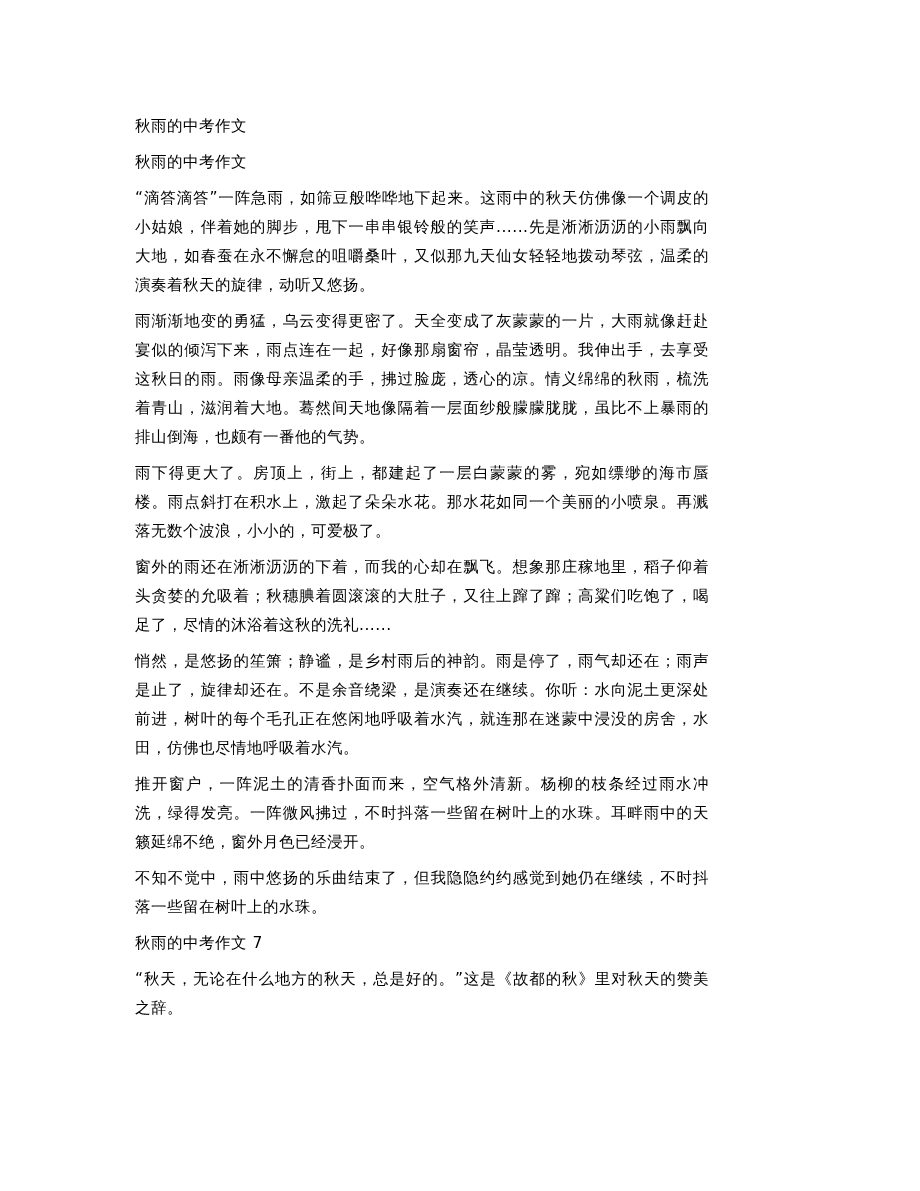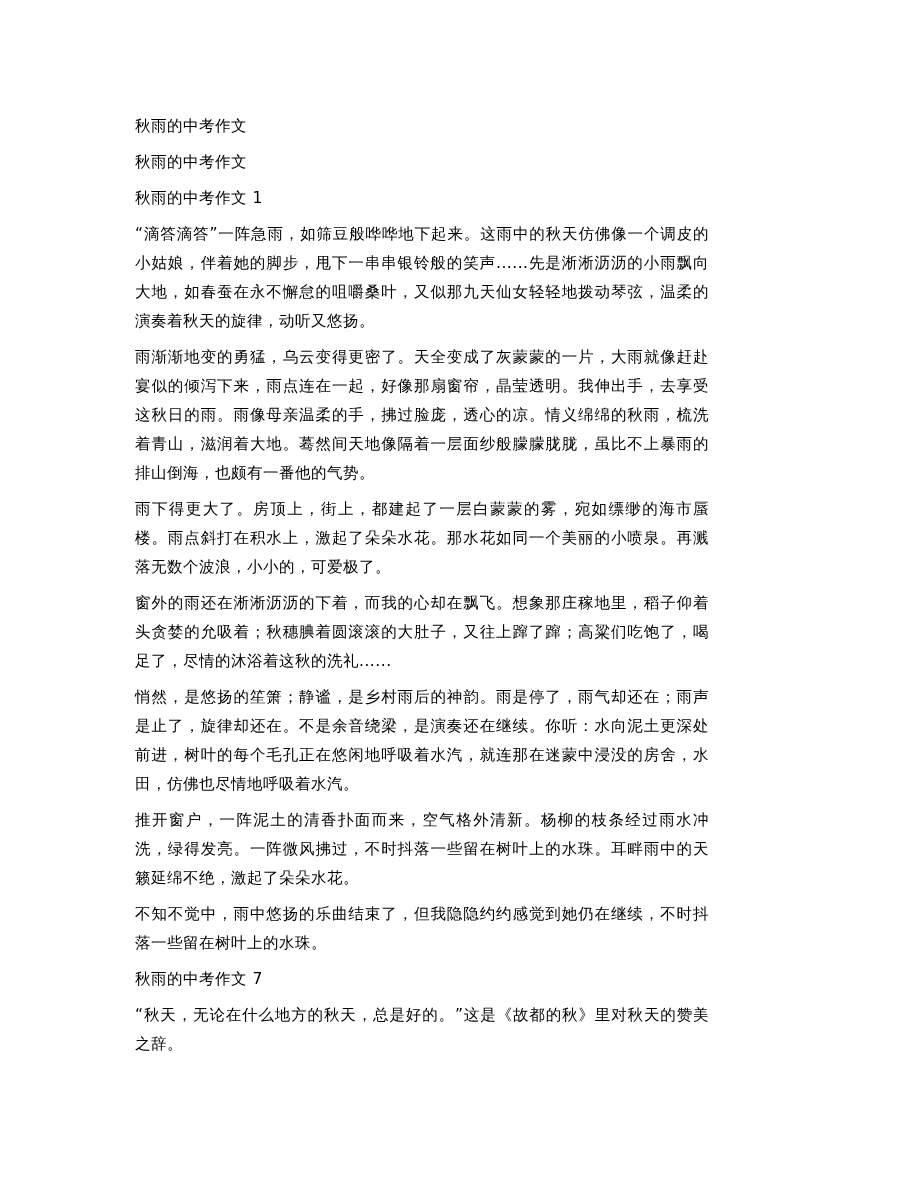--- a/index.html
+++ b/index.html
@@ -39,32 +39,31 @@
 </style>
 </head>
 <body>
 
 <div class="page">
   <h1 class="doc-title">秋雨的中考作文</h1>
 
   <p class="para">秋雨的中考作文</p>
 
 
-  <p class="section-heading">秋雨的中考作文 1</p>
 
   <p class="para">“滴答滴答”一阵急雨，如筛豆般哗哗地下起来。这雨中的秋天仿佛像一个调皮的小姑娘，伴着她的脚步，甩下一串串银铃般的笑声......先是淅淅沥沥的小雨飘向大地，如春蚕在永不懈怠的咀嚼桑叶，又似那九天仙女轻轻地拨动琴弦，温柔的演奏着秋天的旋律，动听又悠扬。</p>
 
   <p class="para">雨渐渐地变的勇猛，乌云变得更密了。天全变成了灰蒙蒙的一片，大雨就像赶赴宴似的倾泻下来，雨点连在一起，好像那扇窗帘，晶莹透明。我伸出手，去享受这秋日的雨。雨像母亲温柔的手，拂过脸庞，透心的凉。情义绵绵的秋雨，梳洗着青山，滋润着大地。蓦然间天地像隔着一层面纱般朦朦胧胧，虽比不上暴雨的排山倒海，也颇有一番他的气势。</p>
 
   <p class="para">雨下得更大了。房顶上，街上，都建起了一层白蒙蒙的雾，宛如缥缈的海市蜃楼。雨点斜打在积水上，激起了朵朵水花。那水花如同一个美丽的小喷泉。再溅落无数个波浪，小小的，可爱极了。</p>
 
   <p class="para">窗外的雨还在淅淅沥沥的下着，而我的心却在飘飞。想象那庄稼地里，稻子仰着头贪婪的允吸着；秋穗腆着圆滚滚的大肚子，又往上蹿了蹿；高粱们吃饱了，喝足了，尽情的沐浴着这秋的洗礼......</p>
 
   <p class="para">悄然，是悠扬的笙箫；静谧，是乡村雨后的神韵。雨是停了，雨气却还在；雨声是止了，旋律却还在。不是余音绕梁，是演奏还在继续。你听：水向泥土更深处前进，树叶的每个毛孔正在悠闲地呼吸着水汽，就连那在迷蒙中浸没的房舍，水田，仿佛也尽情地呼吸着水汽。</p>
 
-  <p class="para">推开窗户，一阵泥土的清香扑面而来，空气格外清新。杨柳的枝条经过雨水冲洗，绿得发亮。一阵微风拂过，不时抖落一些留在树叶上的水珠。耳畔雨中的天籁延绵不绝，激起了朵朵水花。</p>
+  <p class="para">推开窗户，一阵泥土的清香扑面而来，空气格外清新。杨柳的枝条经过雨水冲洗，绿得发亮。一阵微风拂过，不时抖落一些留在树叶上的水珠。耳畔雨中的天籁延绵不绝，窗外月色已经浸开。</p>
 
   <p class="para">不知不觉中，雨中悠扬的乐曲结束了，但我隐隐约约感觉到她仍在继续，不时抖落一些留在树叶上的水珠。</p>
 
   <p class="section-heading">秋雨的中考作文 7</p>
 
   <p class="para">“秋天，无论在什么地方的秋天，总是好的。”这是《故都的秋》里对秋天的赞美之辞。</p>
 </div>
 
 </body></html>

